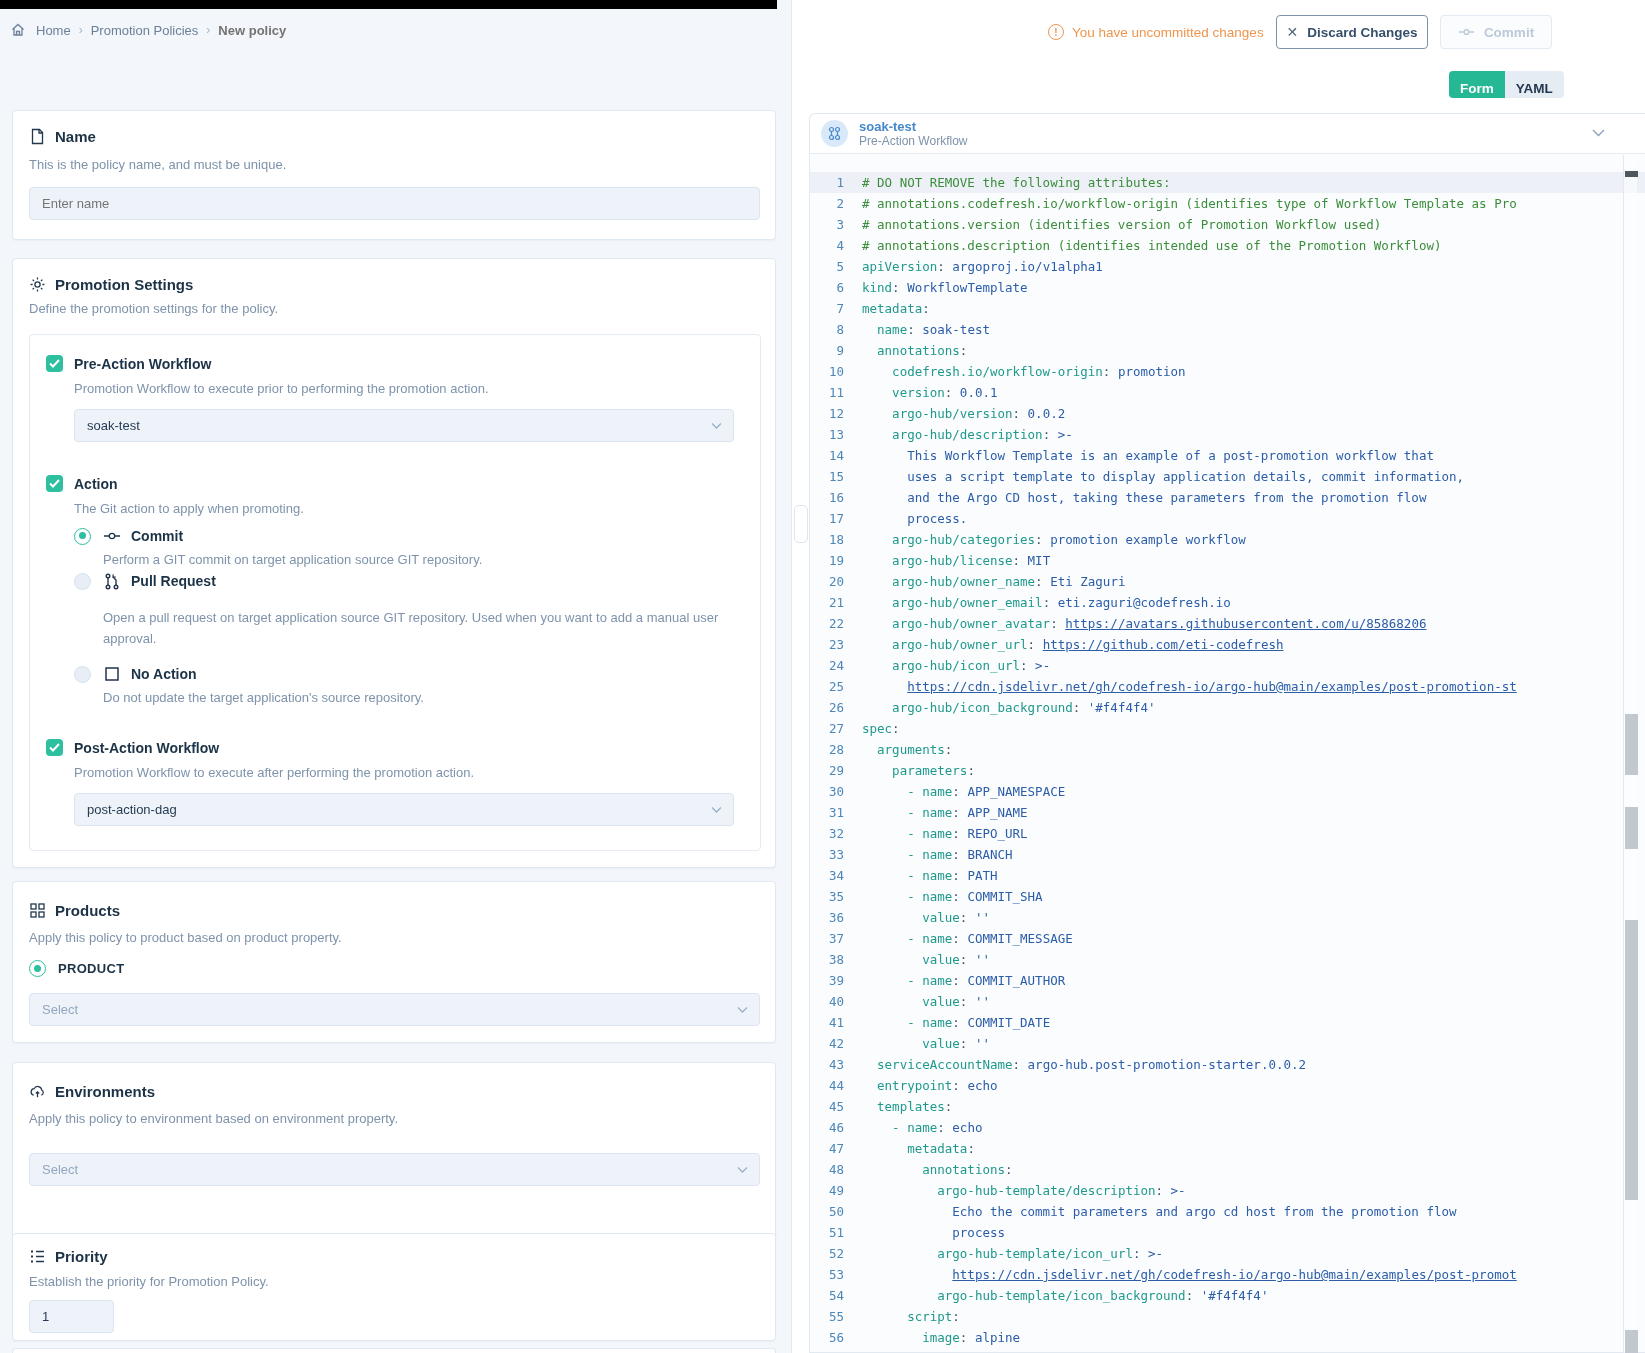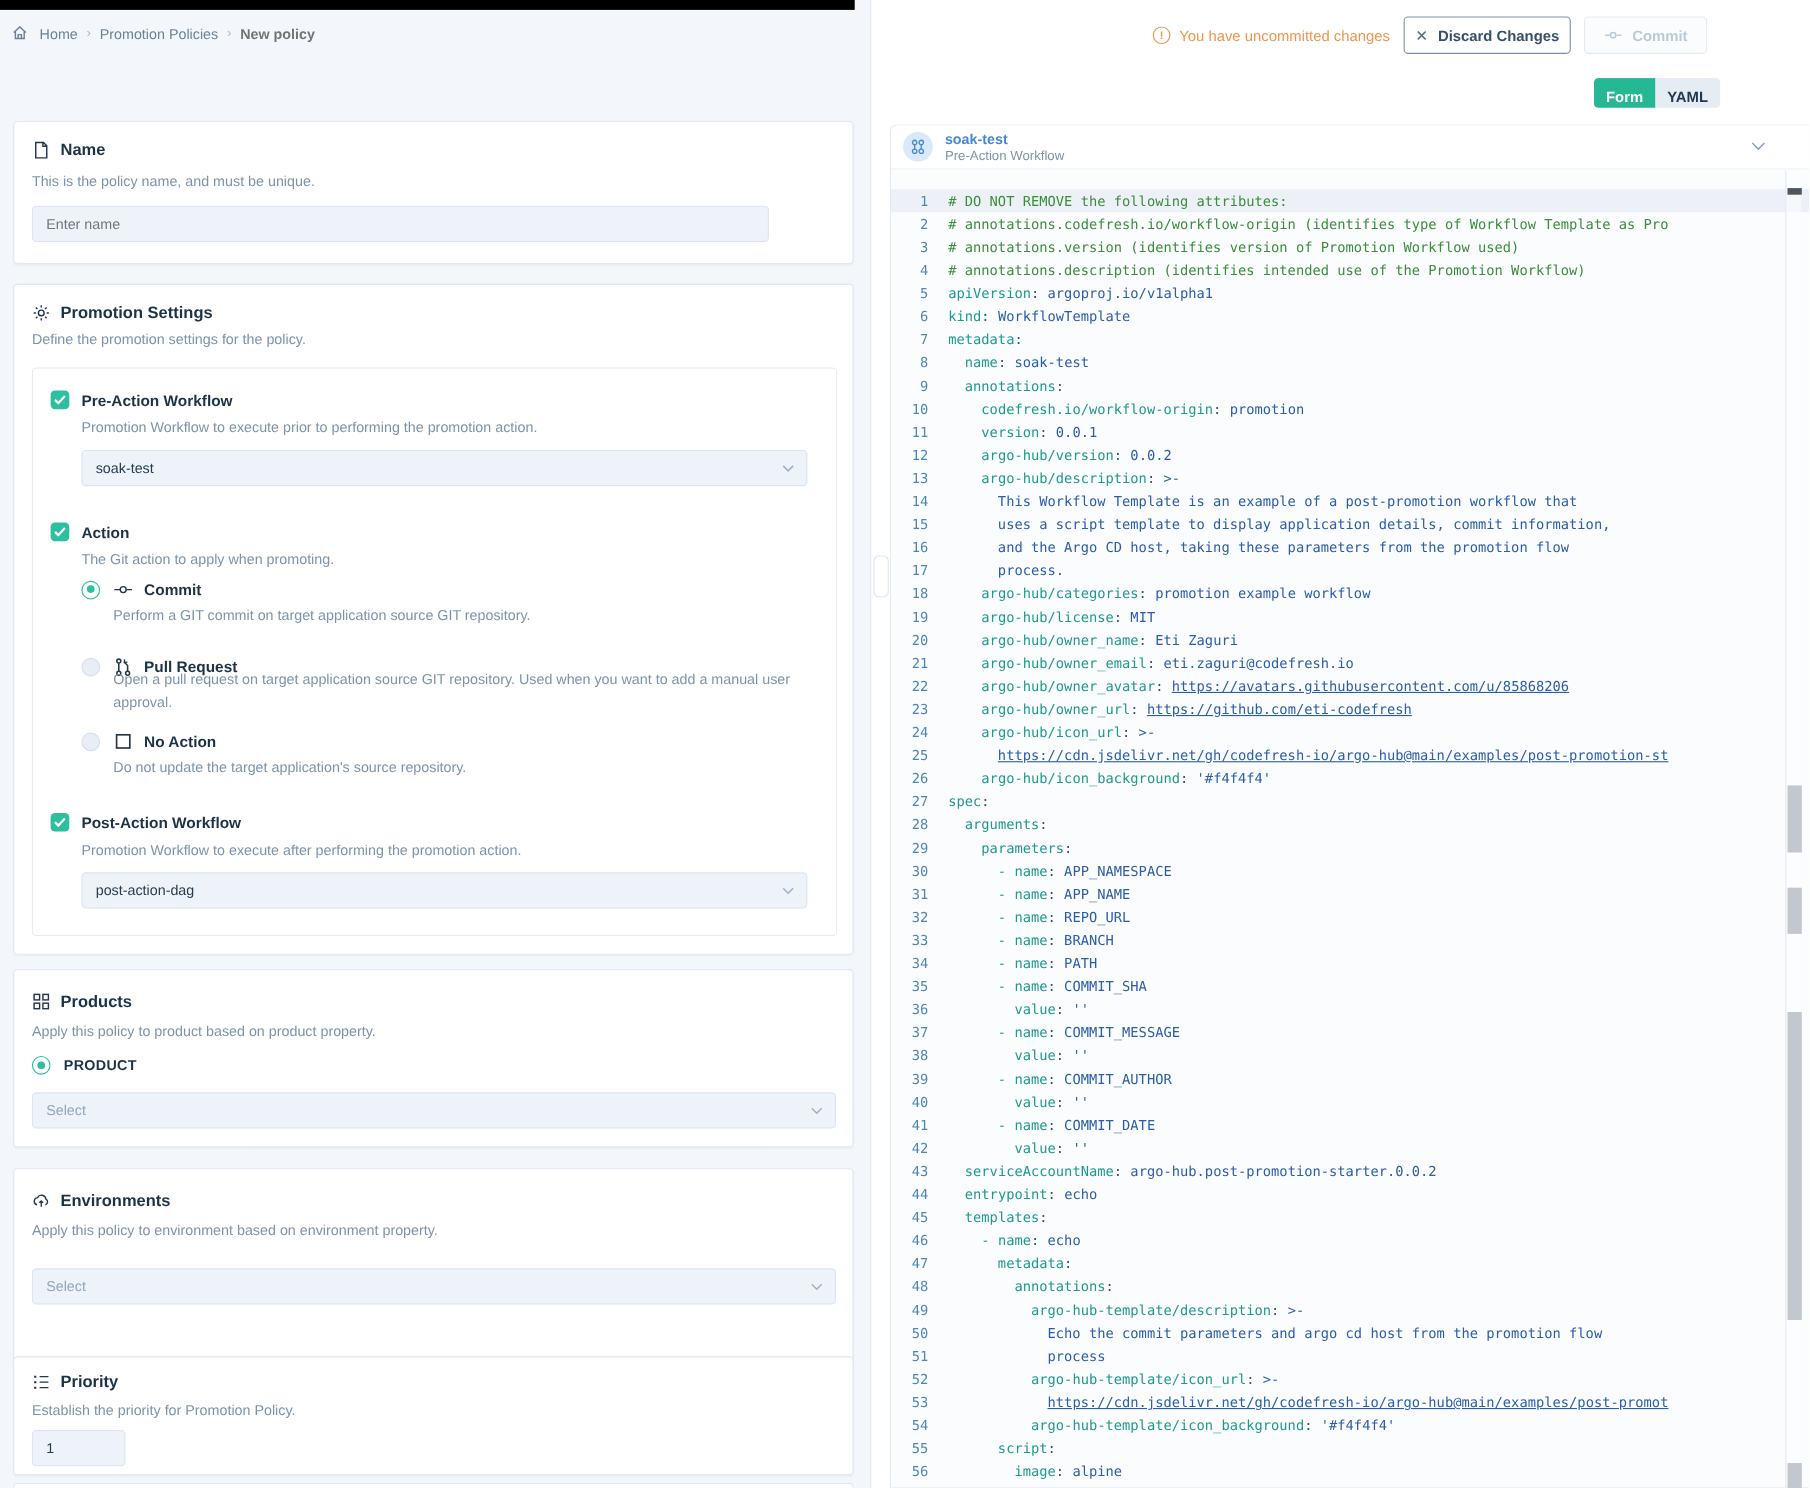--- a/index.html
+++ b/index.html
@@ -136,21 +136,21 @@
     <div class="card" style="top:110px; height:130px;">
       <div class="sec-head" style="top:17px;">
         <span class="ficon">
           <svg width="17" height="17" viewBox="0 0 17 17" fill="none" stroke="#22364c" stroke-width="1.3">
             <path d="M3.5 1.5 H10.5 L13.5 4.5 V15.5 H3.5 Z M10 1.8 V5 H13.2"></path>
           </svg>
         </span>
         <span class="ttl">Name</span>
       </div>
       <div class="sec-desc" style="top:46px;">This is the policy name, and must be unique.</div>
-      <div style="position:absolute; left:16px; top:76px; width:670px;">
+      <div style="position:absolute; left:16px; top:76px; width:731px;">
         <input class="field" style="position: relative; height: 33px;" placeholder="Enter name">
       </div>
     </div>
 
     <div class="card" style="top:258px; height:610px;">
       <div class="sec-head" style="top:17px;">
         <span class="ficon">
           <svg width="17" height="17" viewBox="0 0 17 17" fill="none" stroke="#22364c" stroke-width="1.3">
             <circle cx="8.5" cy="8.5" r="2.6"></circle>
             <path d="M8.5 1.6v2M8.5 13.4v2M1.6 8.5h2M13.4 8.5h2M3.6 3.6l1.4 1.4M12 12l1.4 1.4M13.4 3.6L12 5M5 12l-1.4 1.4"></path>
@@ -195,21 +195,21 @@
           <span class="gicon">
             <svg width="20" height="18" viewBox="0 0 20 18" fill="none" stroke="#22364c" stroke-width="1.4">
               <circle cx="10" cy="9" r="3"></circle>
                 <path d="M1 9h6M13 9h6"></path>
             </svg>
           </span>
           <span class="radio-label">Commit</span>
         </div>
         <div class="radio-desc" style="top:214px;">Perform a GIT commit on target application source GIT repository.</div>
 
-        <div class="radio-row" style="top:262px;">
+        <div class="radio-row" style="top:237px;">
           <span class="radio unsel"></span>
           <span class="gicon">
             <svg width="18" height="19" viewBox="0 0 18 19" fill="none" stroke="#22364c" stroke-width="1.4">
               <circle cx="5" cy="4" r="1.8"></circle>
                 <circle cx="5" cy="15" r="1.8"></circle>
                 <circle cx="13" cy="15" r="1.8"></circle>
               <path d="M5 6v7M13 13V8l-3-3"></path>
                 <path d="M10.2 2.4 L10 5.2 L12.8 5" stroke-width="1.2"></path>
             </svg>
           </span>

